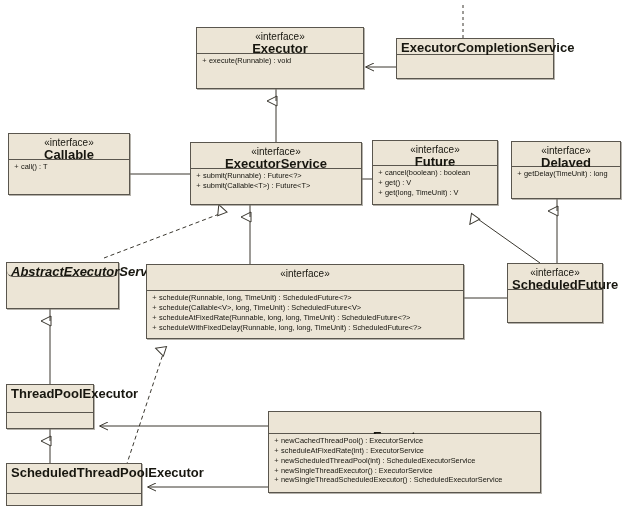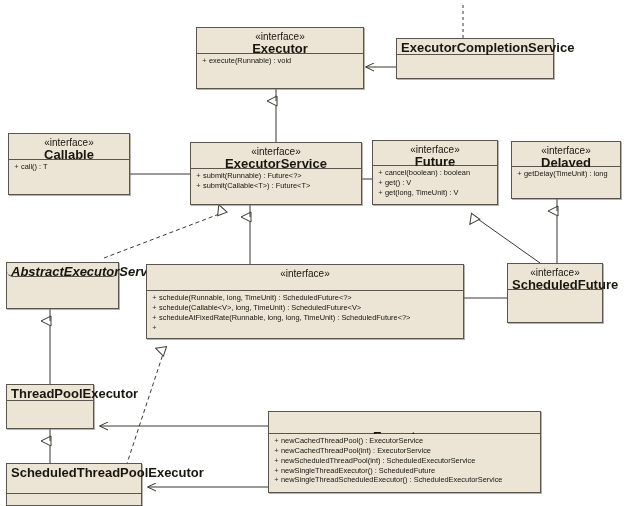--- a/index.html
+++ b/index.html
@@ -279,59 +279,60 @@
       <div class="member">
         <span class="vis">+</span>
         <span class="mtext">schedule(Callable&lt;V&gt;, long, TimeUnit) : ScheduledFuture&lt;V&gt;</span>
       </div>
       <div class="member">
         <span class="vis">+</span>
         <span class="mtext">scheduleAtFixedRate(Runnable, long, long, TimeUnit) : ScheduledFuture&lt;?&gt;</span>
       </div>
       <div class="member">
         <span class="vis">+</span>
+        <span class="mtext">scheduleWithFixedDelay(Runnable, long, long, TimeUnit) : ScheduledFuture&lt;?&gt;</span>
       </div>
     </div>
   </div>
 
   <div class="uml-box" style="left:507px; top:263px; width:96px; height:60px;">
     <div class="uml-head" style="height:26px;">
       <span class="stereotype">«interface»</span>
       <span class="cls-name">ScheduledFuture</span>
     </div>
     <div class="uml-body"></div>
   </div>
 
   <div class="uml-box" style="left:6px; top:384px; width:88px; height:45px;">
-    <div class="uml-head" style="height:16px; padding-top:2px;">
+    <div class="uml-head" style="height:28px; padding-top:2px;">
       <span class="cls-name">ThreadPoolExecutor</span>
     </div>
     <div class="uml-body"></div>
   </div>
 
   <div class="uml-box" style="left:268px; top:411px; width:273px; height:82px;">
     <div class="uml-head" style="height:17px; padding-top:18px;">
       <span class="cls-name">Executors</span>
     </div>
     <div class="uml-body">
       <div class="member">
         <span class="vis">+</span>
         <span class="mtext">newCachedThreadPool() : ExecutorService</span>
       </div>
       <div class="member">
         <span class="vis">+</span>
-        <span class="mtext">newCachedThreadPool(int) : ExecutorService</span>
+        <span class="mtext">scheduleAtFixedRate(int) : ExecutorService</span>
       </div>
       <div class="member">
         <span class="vis">+</span>
         <span class="mtext">newScheduledThreadPool(int) : ScheduledExecutorService</span>
       </div>
       <div class="member">
         <span class="vis">+</span>
-        <span class="mtext">newSingleThreadExecutor() : ScheduledFuture</span>
+        <span class="mtext">newSingleThreadExecutor() : ExecutorService</span>
       </div>
       <div class="member">
         <span class="vis">+</span>
         <span class="mtext">newSingleThreadScheduledExecutor() : ScheduledExecutorService</span>
       </div>
     </div>
   </div>
 
   <div class="uml-box" style="left:6px; top:463px; width:136px; height:43px;">
     <div class="uml-head" style="height:30px; padding-top:2px;">

